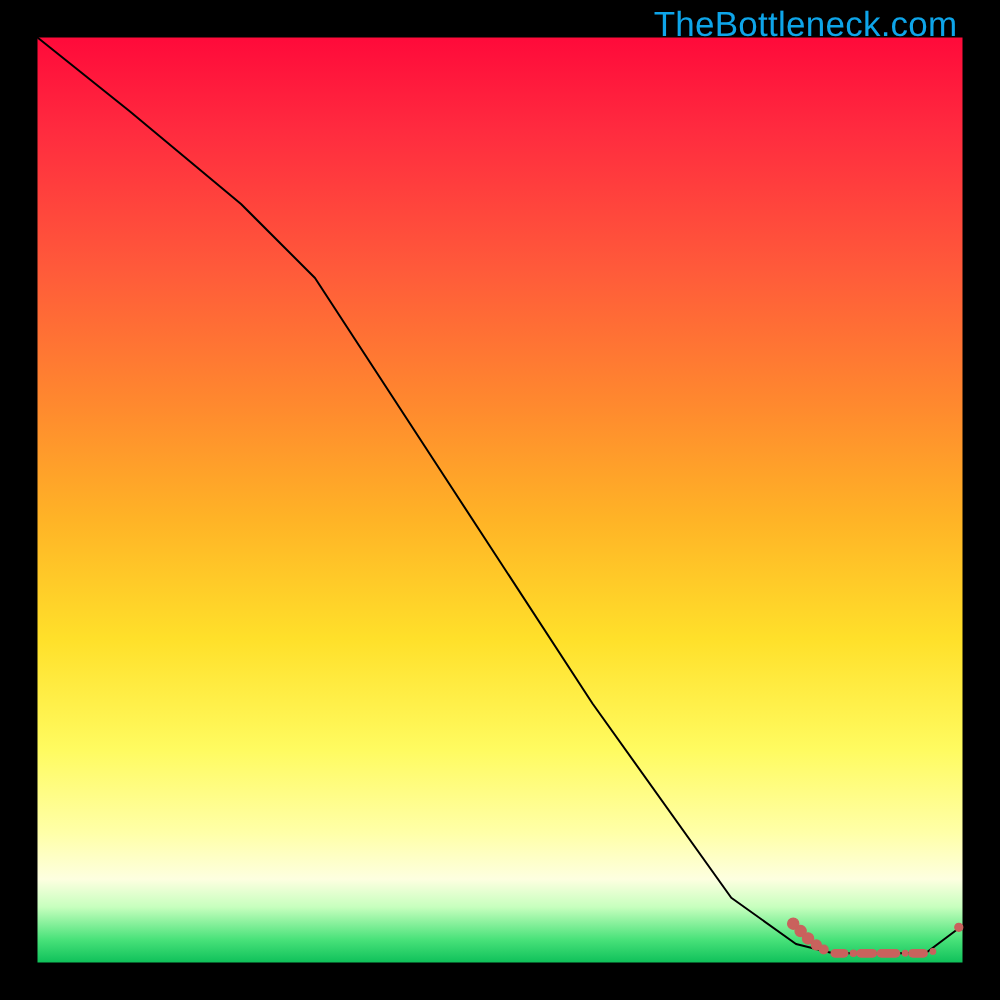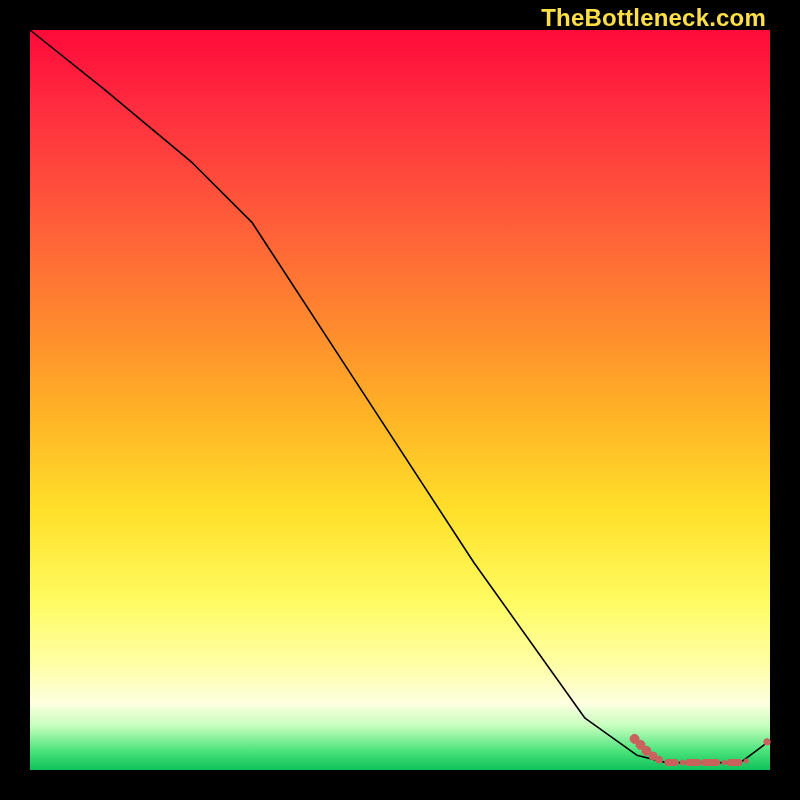--- a/index.html
+++ b/index.html
@@ -36,23 +36,23 @@
       #fdffe0 91%,
       #c7ffbe 94%,
       #49e27a 97.5%,
       #0fc15a 100%
     );
   }
   .watermark {
     position: absolute;
     top: 4px;
     right: 34px;
-    color: #fde047;
-    font-size: 24px;
-    font-weight: 700;
+    color: #0ea5e9;
+    font-size: 28px;
+    font-weight: 400;
     letter-spacing: 0.2px;
     user-select: none;
   }
   svg.overlay {
     position: absolute;
     left: 30px;
     top: 30px;
     width: 740px;
     height: 740px;
     overflow: visible;

